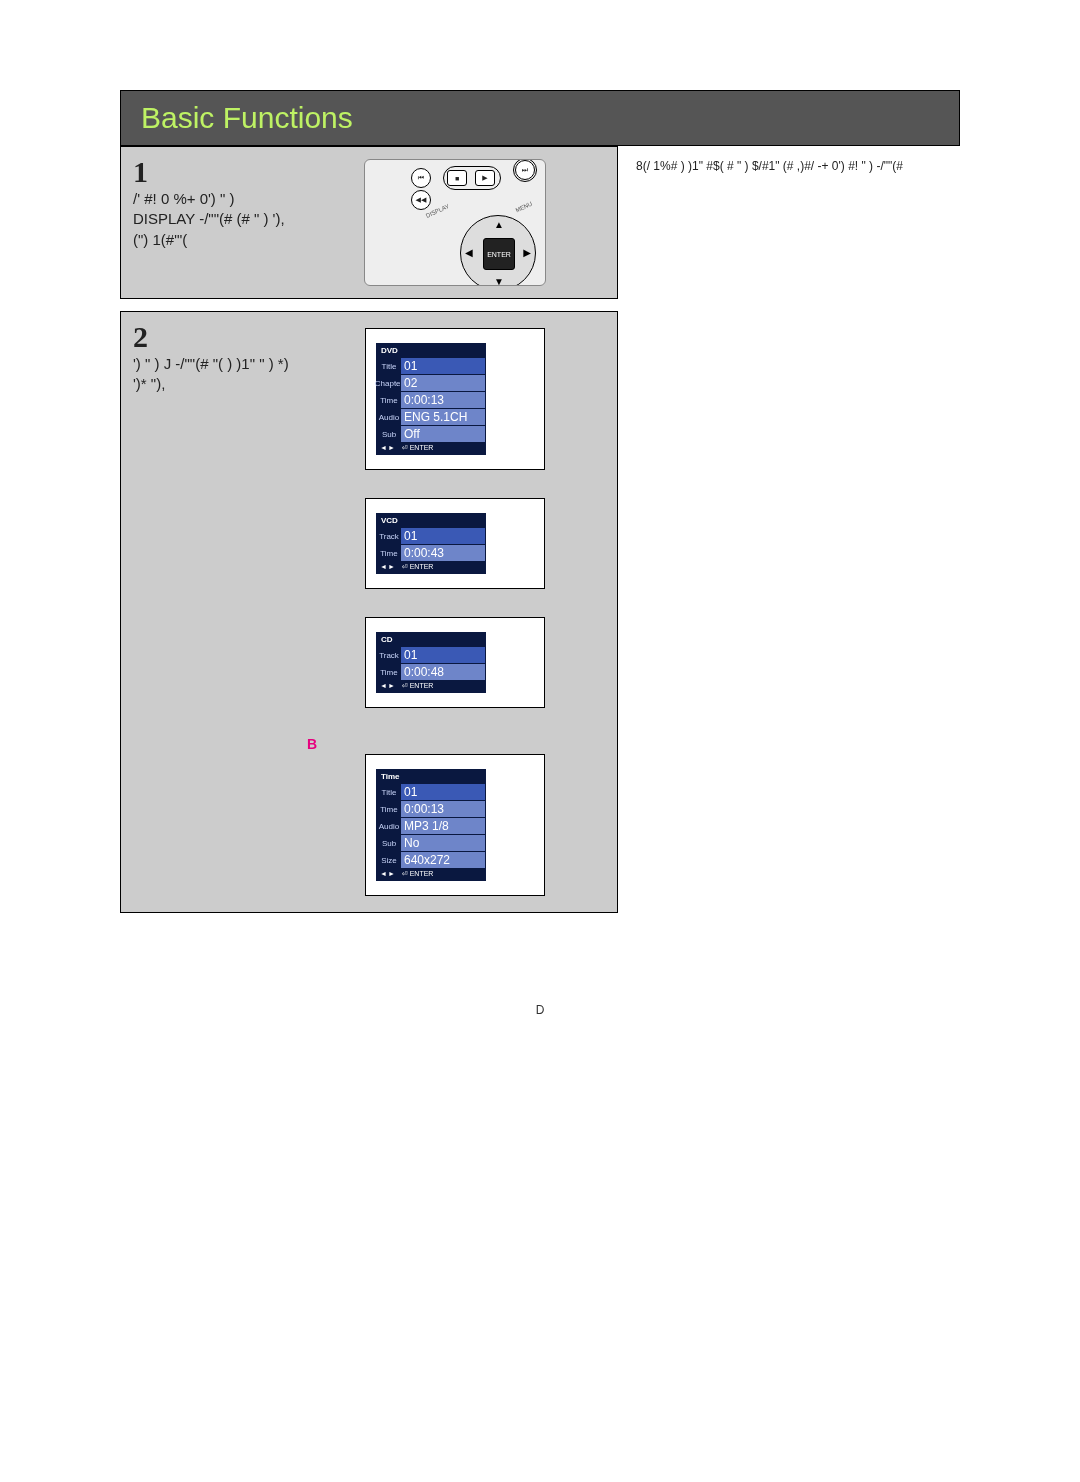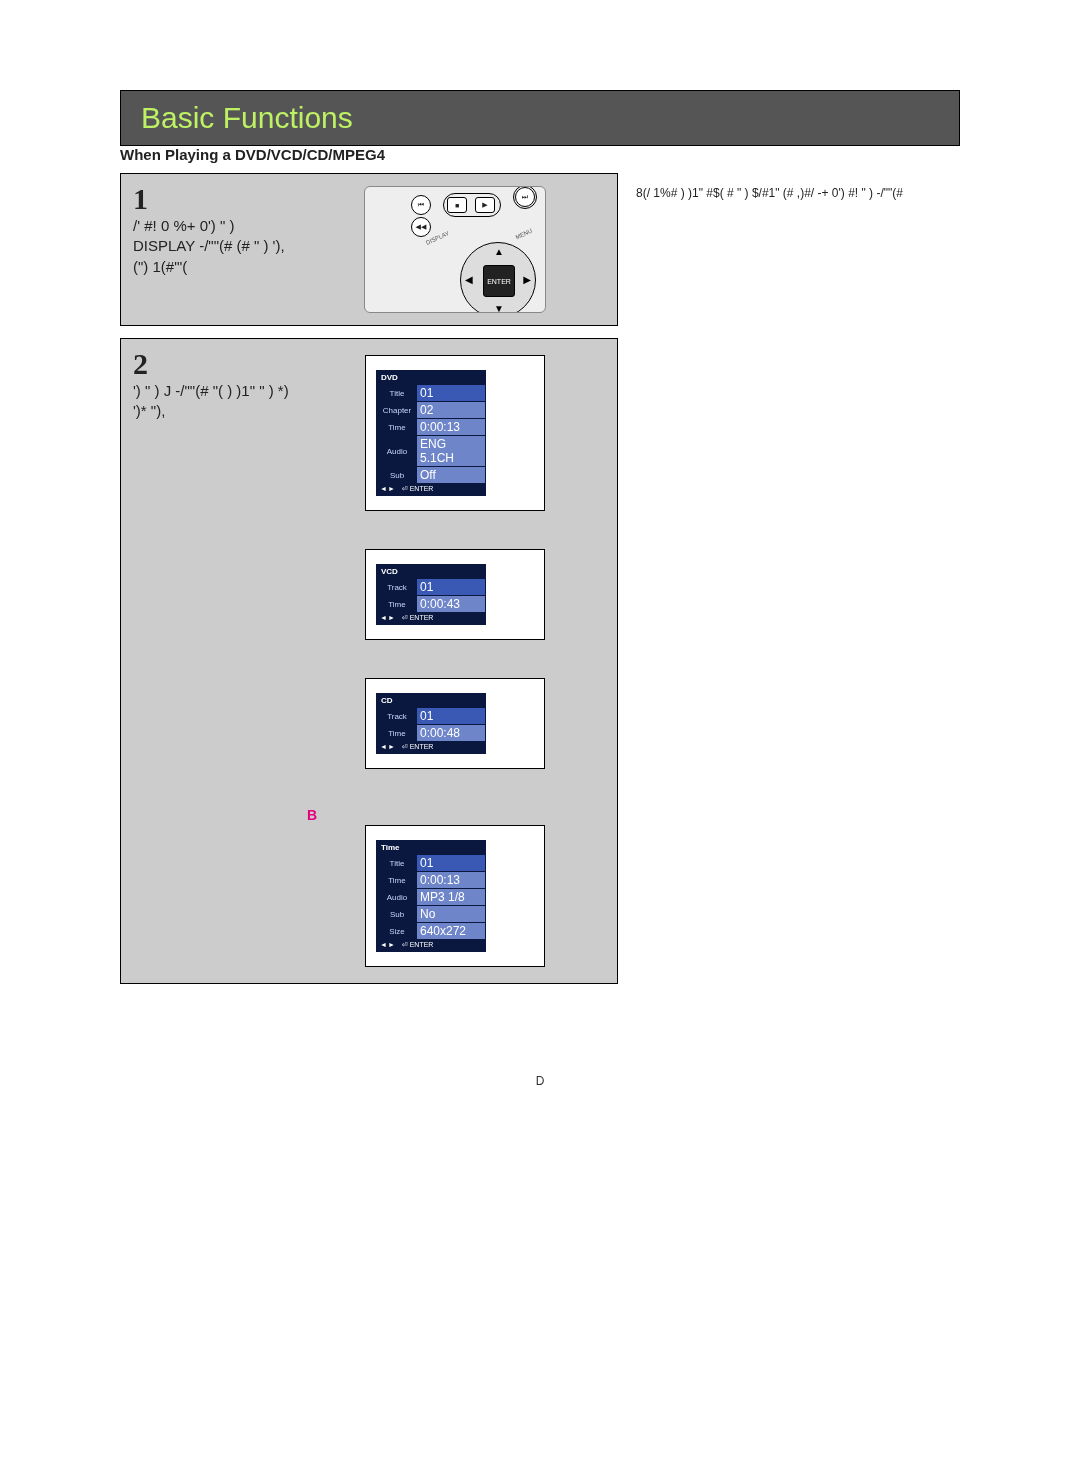--- a/index.html
+++ b/index.html
@@ -177,21 +177,21 @@
     display:flex;
     align-items:stretch;
     border-top:1px solid #0a1840;
   }
   .osd-icon {
     width: 24px;
     background:#0a1840;
     color:#c7d3f7;
     font-size:8px;
     display:flex;align-items:center;justify-content:center;
-    padding:1px 8px;
+    padding:1px 0;
   }
   .osd-val {
     flex:1;
     background:#6e85c9;
     color:#fff;
     font-size:12px;
     padding:1px 3px;
   }
   .osd-val.sel {
     background:#3a59b5;
@@ -203,40 +203,39 @@
     padding:2px 3px;
     display:flex;
     gap:6px;
   }
   .foot-icons { letter-spacing:1px; }
   .row.double .step-box {
     align-items: stretch;
   }
   .row.double .step-right {
     flex-direction: column;
-    gap: 24px;
+    gap: 14px;
     padding: 16px 12px 16px 6px;
   }
   .page-num {
     text-align:center;
     font-size:12px;
     color:#333;
     margin-top:90px;
   }
 </style>
 </head>
 <body>
 
 <div class="page">
 
   <div class="title-bar">
     <h1>Basic Functions</h1>
   </div>
 
-  <p class="context-line">When Playing a DVD/VCD/CD/MPEG4</p>
 
   <div class="row">
     <div class="twocol">
       <div class="step-box">
         <div class="step-left">
           <div class="step-num">1</div>
           <div class="step-desc">/' #! 0 %+ 0')   " ) DISPLAY -/""(# (# " ) '),(") 1(#"'(</div>
         </div>
         <div class="step-right">
           <div class="remote">

